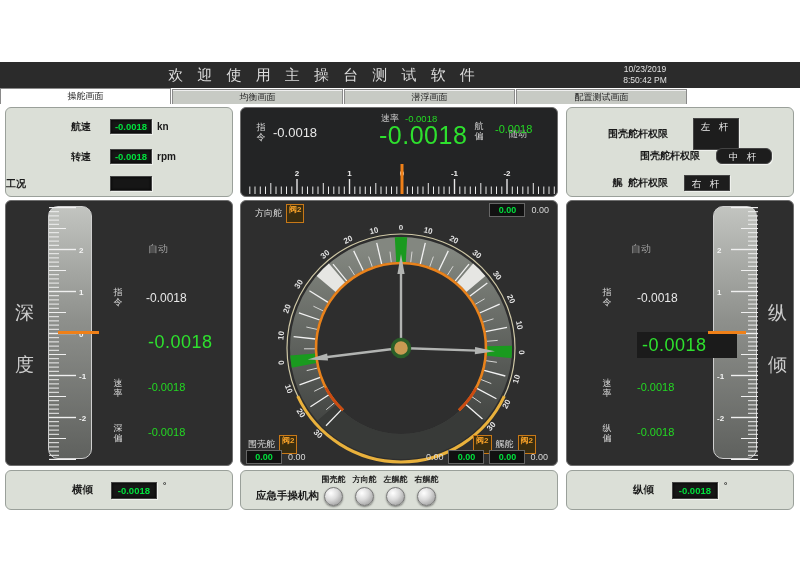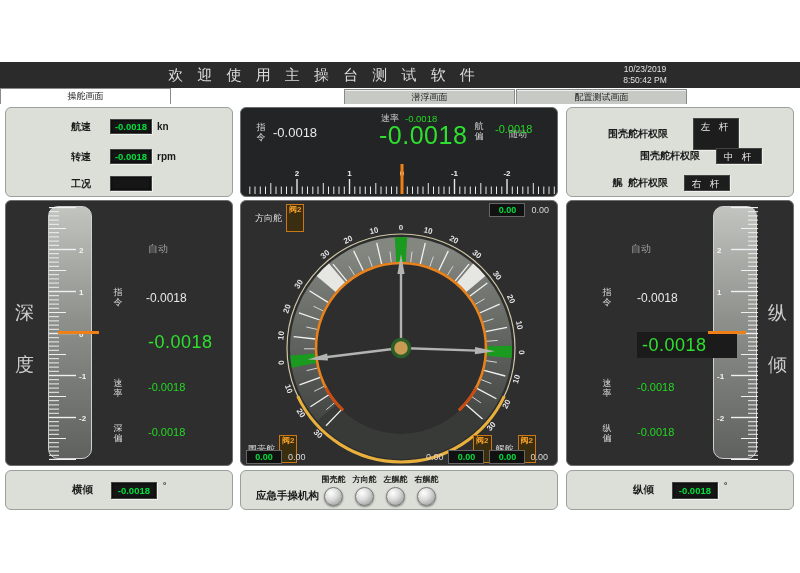--- a/index.html
+++ b/index.html
@@ -17,21 +17,21 @@
 
   
   .panel-light { position:absolute; background:#dbdfd7; border:1px solid #9aa09a; border-radius:6px; }
   .panel-dark  { position:absolute; background:#2e2e2e; border:1px solid #6f6f6f; border-radius:6px; }
 
   
   .disp { background:#161616; border:1px solid #444; box-shadow:1px 1px 0 rgba(255,255,255,.55), inset 0 0 3px #000; color:#00e03c; font-weight:bold; font-size:9.5px; text-align:center; }
   .authbox { background:#1d1d1d; border:1px solid #444; box-shadow:1px 1px 0 rgba(255,255,255,.55); color:#eee; font-size:9.5px; text-align:center; letter-spacing:3px; }
   .mini { background:#111; border:1px solid #666; color:#00e03c; font-weight:bold; font-size:9px; text-align:center; width:36px; height:14px; line-height:13px; }
   .plain { color:#d8d8d8; font-size:9px; line-height:14px; }
-  .badge { background:#3a2d10; border:1px solid #c87818; color:#f5a028; font-size:8px; font-weight:bold; line-height:9px; padding:0 2px; height:28px; }
+  .badge { background:#3a2d10; border:1px solid #c87818; color:#f5a028; font-size:8px; font-weight:bold; line-height:9px; padding:0 2px; height:19px; }
 
   .rowflex { position:absolute; display:flex; align-items:center; gap:5px; }
 
   
   .zh-label { color:#1a1a1a; font-weight:bold; font-size:10px; }
   .dk-label { color:#c8c8c8; font-size:9px; }
   .vlabel { position:absolute; width:10px; word-break:break-all; font-size:9px; line-height:10px; color:#d5d5d5; text-align:center; }
   .vtitle { position:absolute; width:20px; word-break:break-all; font-size:19px; line-height:52px; color:#cccccc; }
   .auto-label { position:absolute; font-size:10px; color:#a0a0a0; }
   .wval { position:absolute; color:#e8e8e8; font-size:12px; }
@@ -59,37 +59,38 @@
 <div class="titlebar">
   <div class="title">欢 迎 使 用 主 操 台 测 试 软 件</div>
   <div class="datetime">
     <div>10/23/2019</div>
     <div>8:50:42 PM</div>
   </div>
 </div>
 
 <div class="tabbar">
   <div class="tab active" style="left:0">操舵画面</div>
+  <div class="tab" style="left:172px">均衡画面</div>
   <div class="tab" style="left:516px">配置测试画面</div>
   <div class="tab" style="left:344px">潜浮画面</div>
 </div>
 
 <div class="panel-light" style="left:5px; top:107px; width:228px; height:90px;">
   <div class="rowflex" style="left:0; top:11px; width:100%;">
     <span class="zh-label" style="width:85px; text-align:right;">航速</span>
     <span class="disp" style="width:42px; height:15px; line-height:13px; margin-left:14px;">-0.0018</span>
     <span class="zh-label">kn</span>
   </div>
   <div class="rowflex" style="left:0; top:41px; width:100%;">
     <span class="zh-label" style="width:85px; text-align:right;">转速</span>
     <span class="disp" style="width:42px; height:15px; line-height:13px; margin-left:14px;">-0.0018</span>
     <span class="zh-label">rpm</span>
   </div>
   <div class="rowflex" style="left:0; top:68px; width:100%;">
-    <span class="zh-label" style="width:85px; text-align:right;">工况</span>
+    <span class="zh-label" style="width:85px; text-align:left;">工况</span>
     <span class="disp" style="width:42px; height:15px; line-height:13px; margin-left:14px;"></span>
   </div>
 </div>
 
 <div class="panel-dark" style="left:240px; top:107px; width:318px; height:90px; background:#232425;">
   <div class="vlabel" style="left:15px; top:14px;">指令</div>
   <div class="wval" style="left:32px; top:17px; font-size:13px;">-0.0018</div>
   <div class="rowflex" style="left:140px; top:4px; gap:6px;">
     <span class="dk-label">速率</span>
     <span style="color:#23d823; font-size:9.5px;">-0.0018</span>
@@ -167,21 +168,21 @@
     </svg>
 </div>
 
 <div class="panel-light" style="left:566px; top:107px; width:228px; height:90px;">
   <div class="rowflex" style="left:0; top:10px; width:100%;">
     <span class="zh-label" style="width:101px; text-align:right;">围壳舵杆权限</span>
     <span class="authbox" style="width:46px; height:32px; line-height:15px; margin-left:20px;">左 杆</span>
   </div>
   <div class="rowflex" style="left:16px; top:40px; width:100%;margin-left:16px;">
     <span class="zh-label" style="width:101px; text-align:right;">围壳舵杆权限</span>
-    <span class="authbox" style="width:46px; height:16px; line-height:15px; margin-left:11px;">中 杆</span>
+    <span class="authbox" style="width:56px; height:16px; line-height:15px; margin-left:11px;border-radius:6px;">中 杆</span>
   </div>
   <div class="rowflex" style="left:0; top:67px; width:100%;">
     <span class="zh-label" style="width:101px; text-align:right; white-space:pre;">艉  舵杆权限</span>
     <span class="authbox" style="width:46px; height:16px; line-height:15px; margin-left:11px;">右 杆</span>
   </div>
 </div>
 
 <div class="panel-dark" style="left:5px; top:200px; width:228px; height:266px;">
   <div class="vtitle" style="left:9px; top:86px;">深度</div>
   <div class="ruler" style="left:42px; top:5px;">

